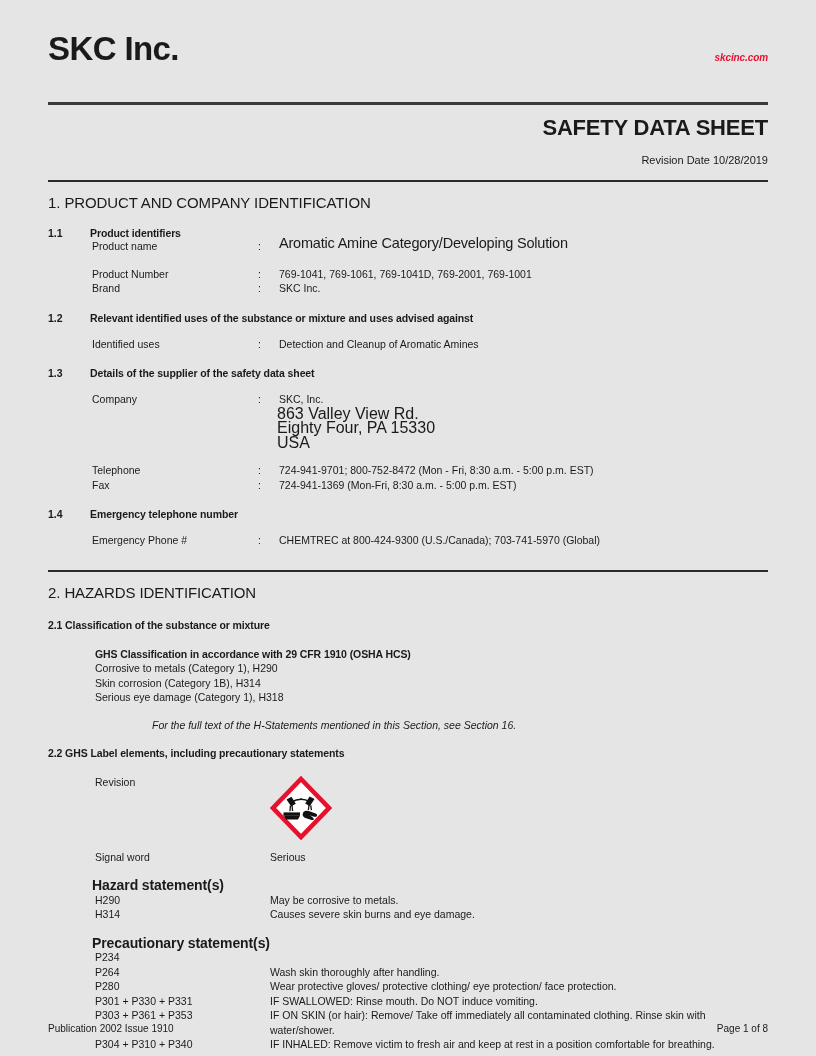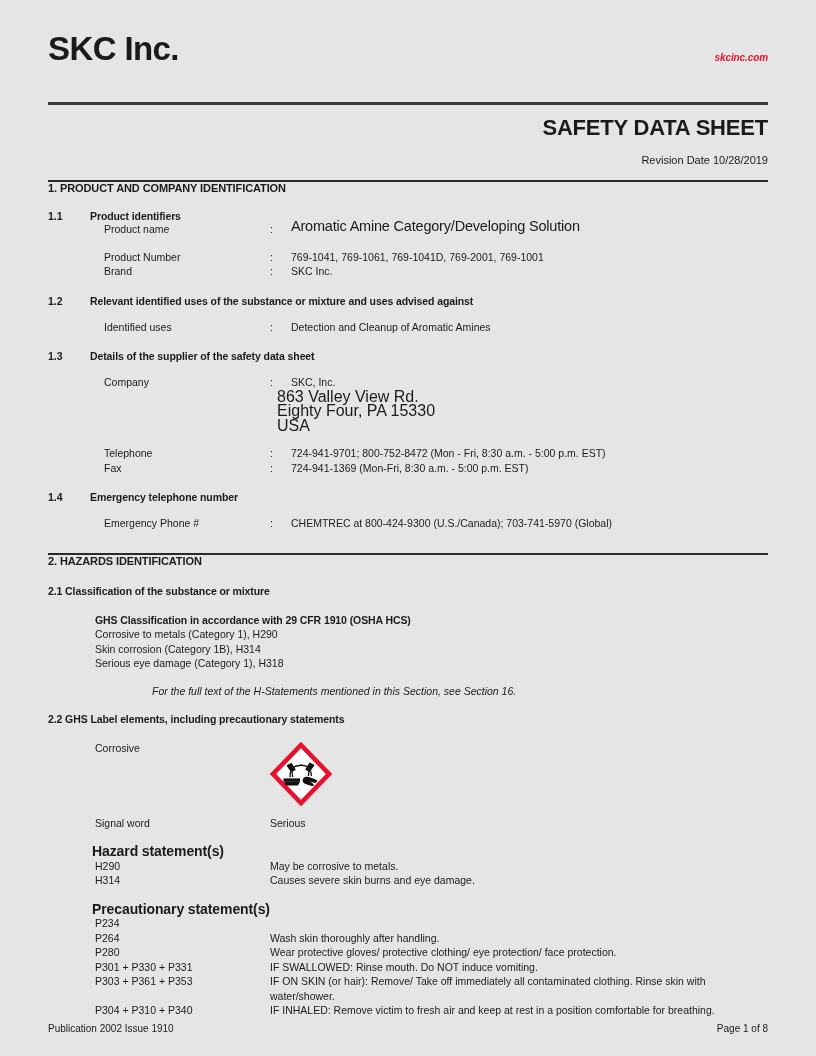--- a/index.html
+++ b/index.html
@@ -60,23 +60,23 @@
   }
   .revision {
     text-align: right;
     font-size: 11px;
     margin-top: 13px;
   }
 
   
   .section-head {
     border-top: 2.5px solid #2a2a2a;
-    padding-top: 0;
-    font-size: 11px;
-    font-weight: bold;
+    padding-top: 12px;
+    font-size: 15px;
+    font-weight: normal;
     letter-spacing: -0.1px;
   }
   .section-1 { margin-top: 14px; }
   .section-2 { margin-top: 22px; }
 
   
   .sub {
     position: relative;
     margin-top: 16px;
     font-size: 10.5px;
@@ -96,21 +96,21 @@
   .sub-flat {
     margin-top: 18px;
     font-size: 10.5px;
     font-weight: bold;
     letter-spacing: -0.1px;
   }
 
   
   .row {
     position: relative;
-    margin-left: 56px;
+    margin-left: 44px;
     font-size: 10.5px;
     min-height: 14px;
     line-height: 14.5px;
   }
   .row .lbl {
     display: inline-block;
     width: 166px;
     vertical-align: top;
   }
   .row .col {
@@ -283,21 +283,21 @@
   <div class="indent indent-b" style="margin-top:16px;">GHS Classification in accordance with 29 CFR 1910 (OSHA HCS)</div>
   <div class="indent">Corrosive to metals (Category 1), H290</div>
   <div class="indent">Skin corrosion (Category 1B), H314</div>
   <div class="indent">Serious eye damage (Category 1), H318</div>
 
   <div class="note-italic">For the full text of the H-Statements mentioned in this Section, see Section 16.</div>
 
   <div class="sub-flat" style="margin-top:16px;">2.2 GHS Label elements, including precautionary statements</div>
 
   <div class="picto-row">
-    <span class="picto-label">Corrosive</span>
+    <span class="picto-label">Revision</span>
     <span class="picto-box">
       <svg width="62" height="64" viewBox="0 0 62 64">
         <polygon points="31,3 59,32 31,61 3,32" fill="#ffffff" stroke="#e8112d" stroke-width="4.6" stroke-linejoin="miter"></polygon>
 
         <path d="M16.5,23.5 L21.5,20.8 L25.8,27.8 L21.2,30.6 Z" fill="#111111"></path>
         <path d="M21.4,26.0 C24.5,24.2 28.8,23.0 32.0,23.2" fill="none" stroke="#111111" stroke-width="1.5"></path>
         <path d="M22.0,29.0 L22.6,35.0 M20.4,29.6 L20.0,35.2" stroke="#111111" stroke-width="1.3"></path>
 
         <path d="M44.5,23.0 L39.6,20.4 L35.2,27.4 L39.8,30.2 Z" fill="#111111"></path>
         <path d="M39.6,25.6 C36.6,23.8 33.0,23.0 30.2,23.2" fill="none" stroke="#111111" stroke-width="1.5"></path>

